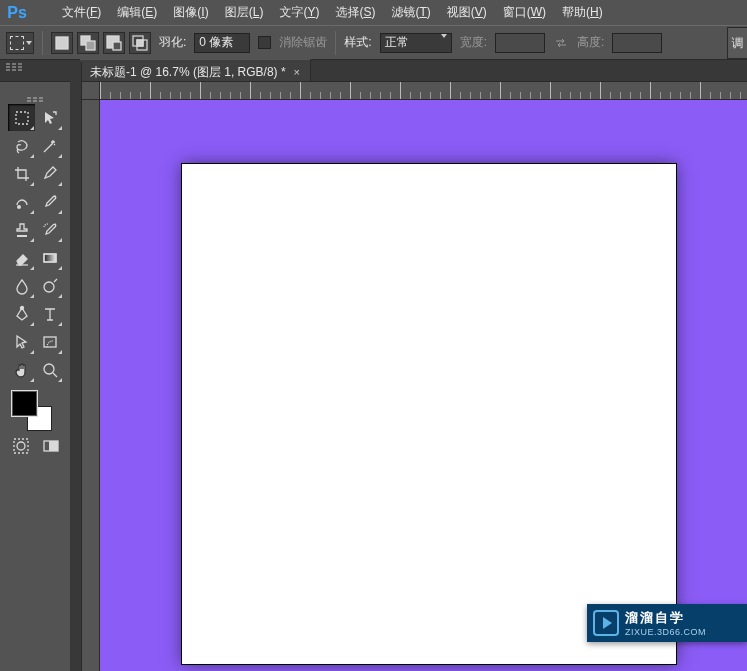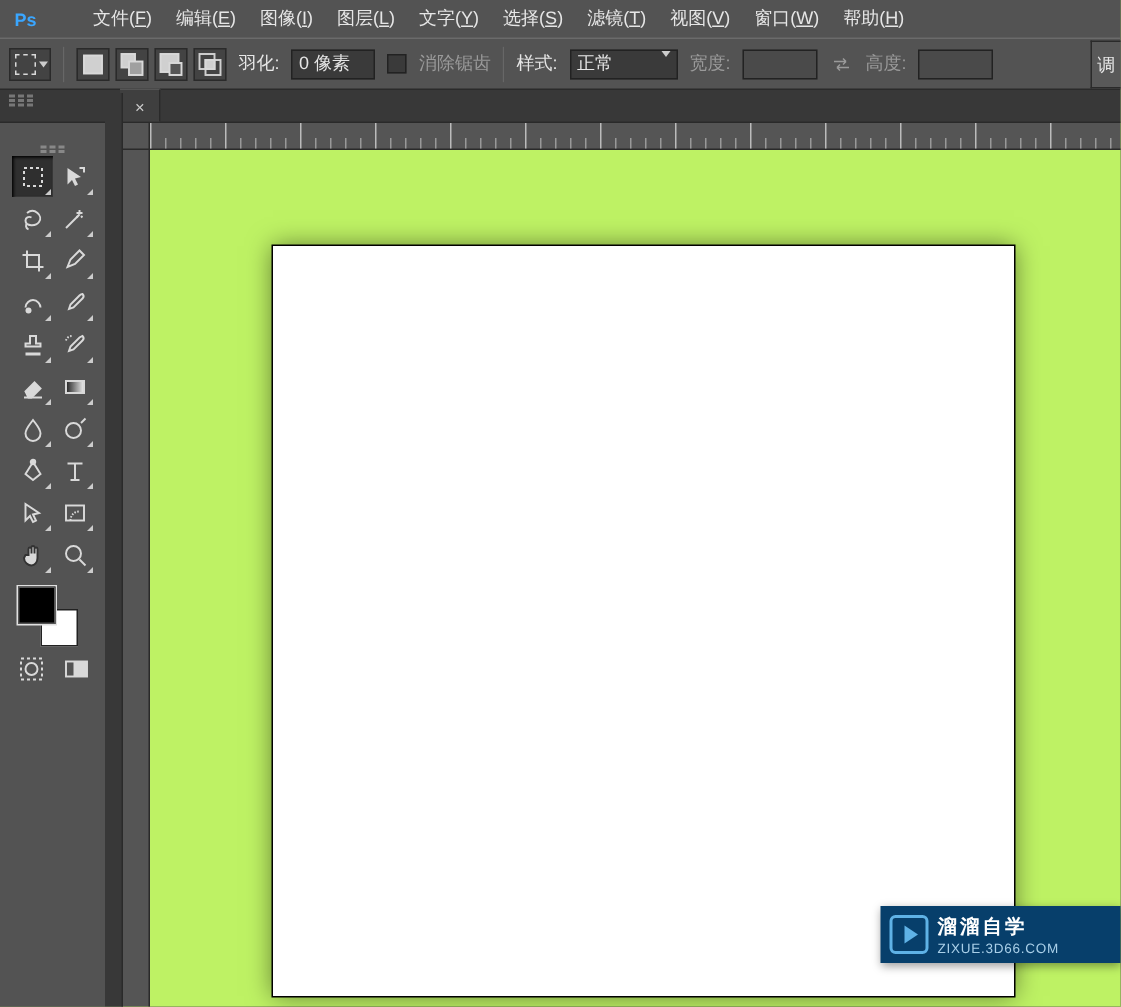--- a/index.html
+++ b/index.html
@@ -21,21 +21,21 @@
     background: var(--menu-bg);
     display: flex;
     align-items: center;
     padding-left: 2px;
     border-bottom: 1px solid #6b6b6b;
     font-size: 12px;
   }
   .ps-logo {
     width: 30px; height: 24px;
     color: #3aa6ff;
-    font-weight: bold; font-size: 12px;
+    font-weight: bold; font-size: 16px;
     display: flex; align-items: center; justify-content: center;
     margin-right: 6px;
   }
   .menu-item {
     padding: 3px 8px;
     cursor: default;
     color: var(--text);
   }
   .mn-key { text-decoration: underline; }
 
@@ -181,21 +181,21 @@
   
   .collapsed-strip {
     position:absolute; left:70px; top:62px; width:12px; bottom:0;
     background: var(--panel-darker);
     border-right:1px solid #2a2a2a;
   }
 
   
   .canvas-area {
     position:absolute; left:82px; right:0; top:82px; bottom:0;
-    background: #bef264;
+    background: #8b5cf6;
   }
   .ruler-h {
     position:absolute; left:18px; right:0; top:0; height:18px;
     background:#555; border-bottom:1px solid #2a2a2a;
     overflow:hidden;
   }
   .ruler-v {
     position:absolute; top:18px; bottom:0; left:0; width:18px;
     background:#555; border-right:1px solid #2a2a2a;
   }
@@ -315,20 +315,21 @@
 </div>
 <div class="adjust-btn">调</div>
 
 <div class="tab-handle">
     <span></span>
     <span></span>
     <span></span>
   </div>
 <div class="tabbar">
   <div class="doc-tab">
+    <span>未标题-1 @ 16.7% (图层 1, RGB/8) *</span>
     <span class="close-x">×</span>
   </div>
 </div>
 
 <div class="toolcol">
   <div class="toolpanel">
     <div class="toolpanel-grip">
         <span></span>
         <span></span>
         <span></span>

